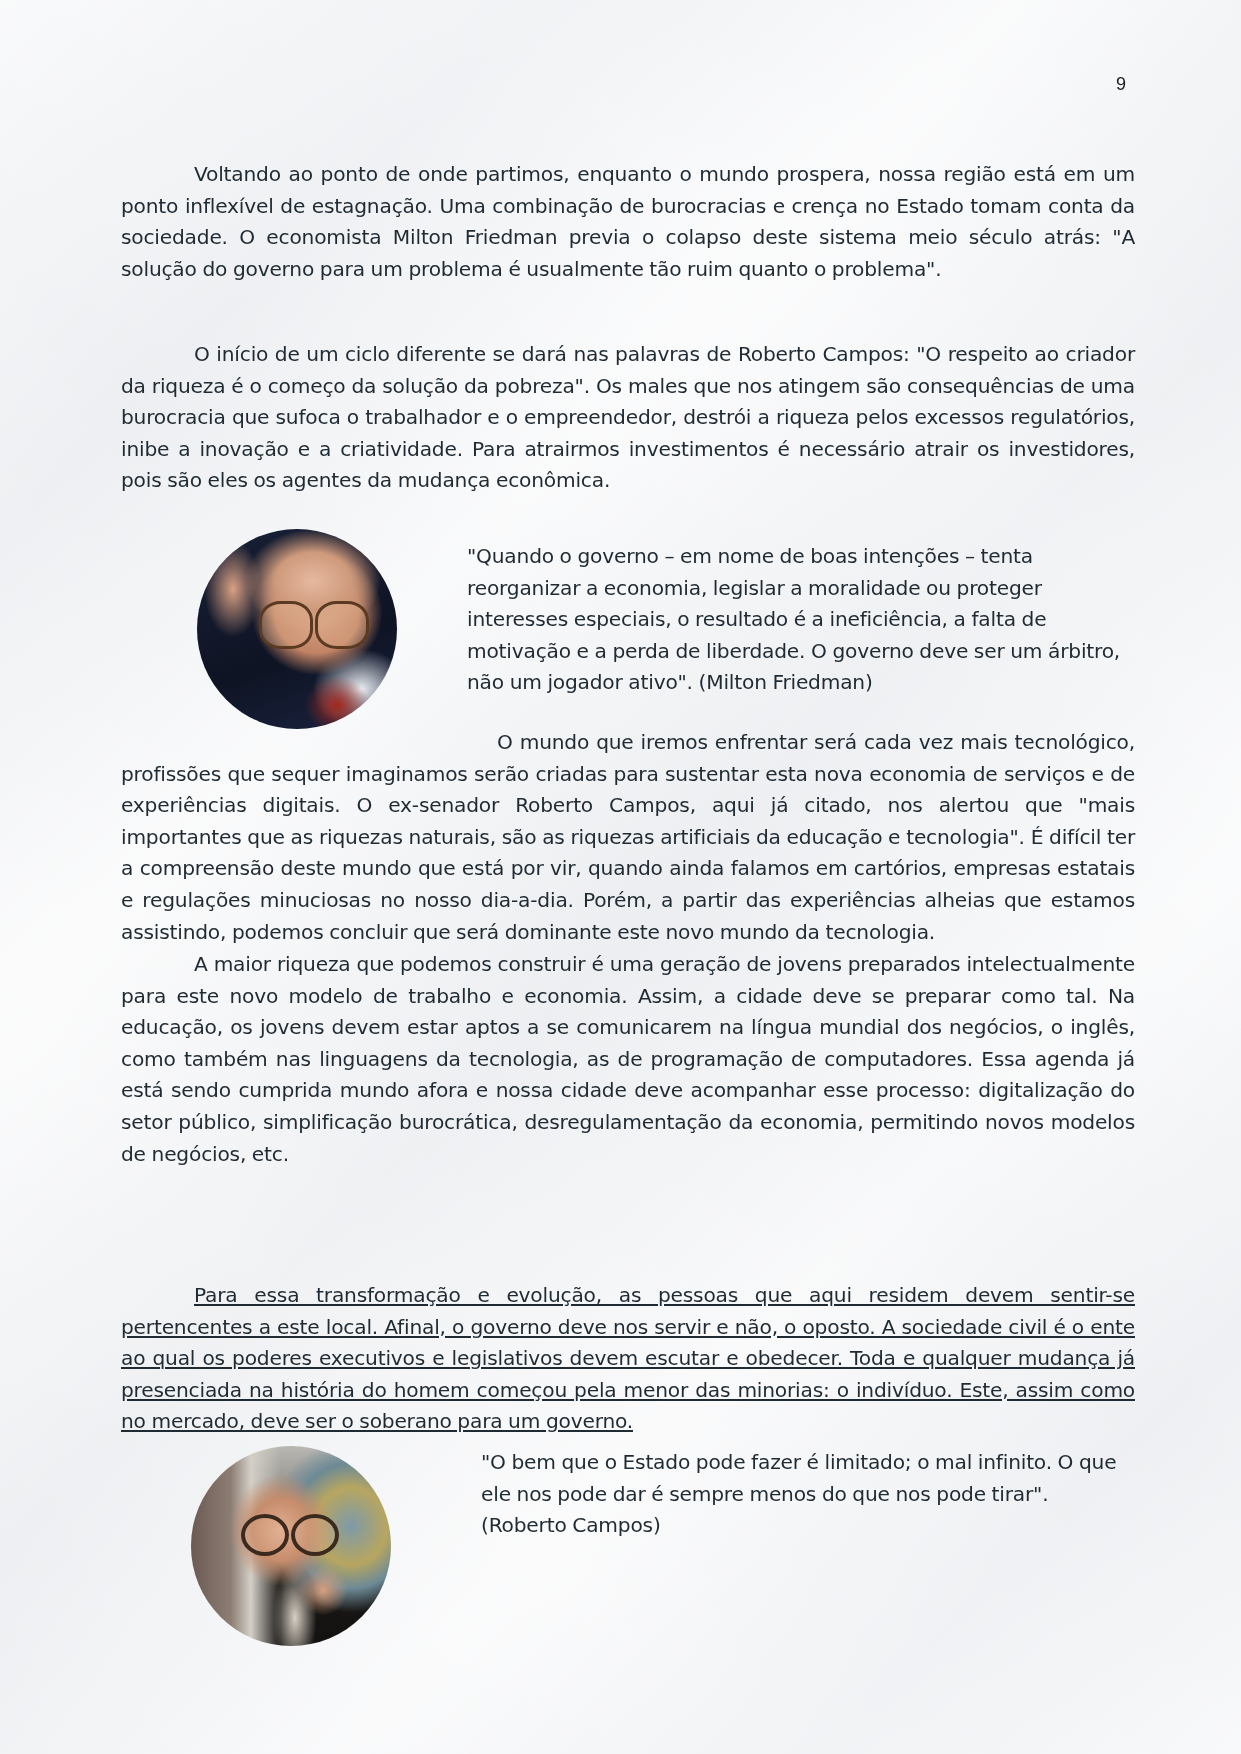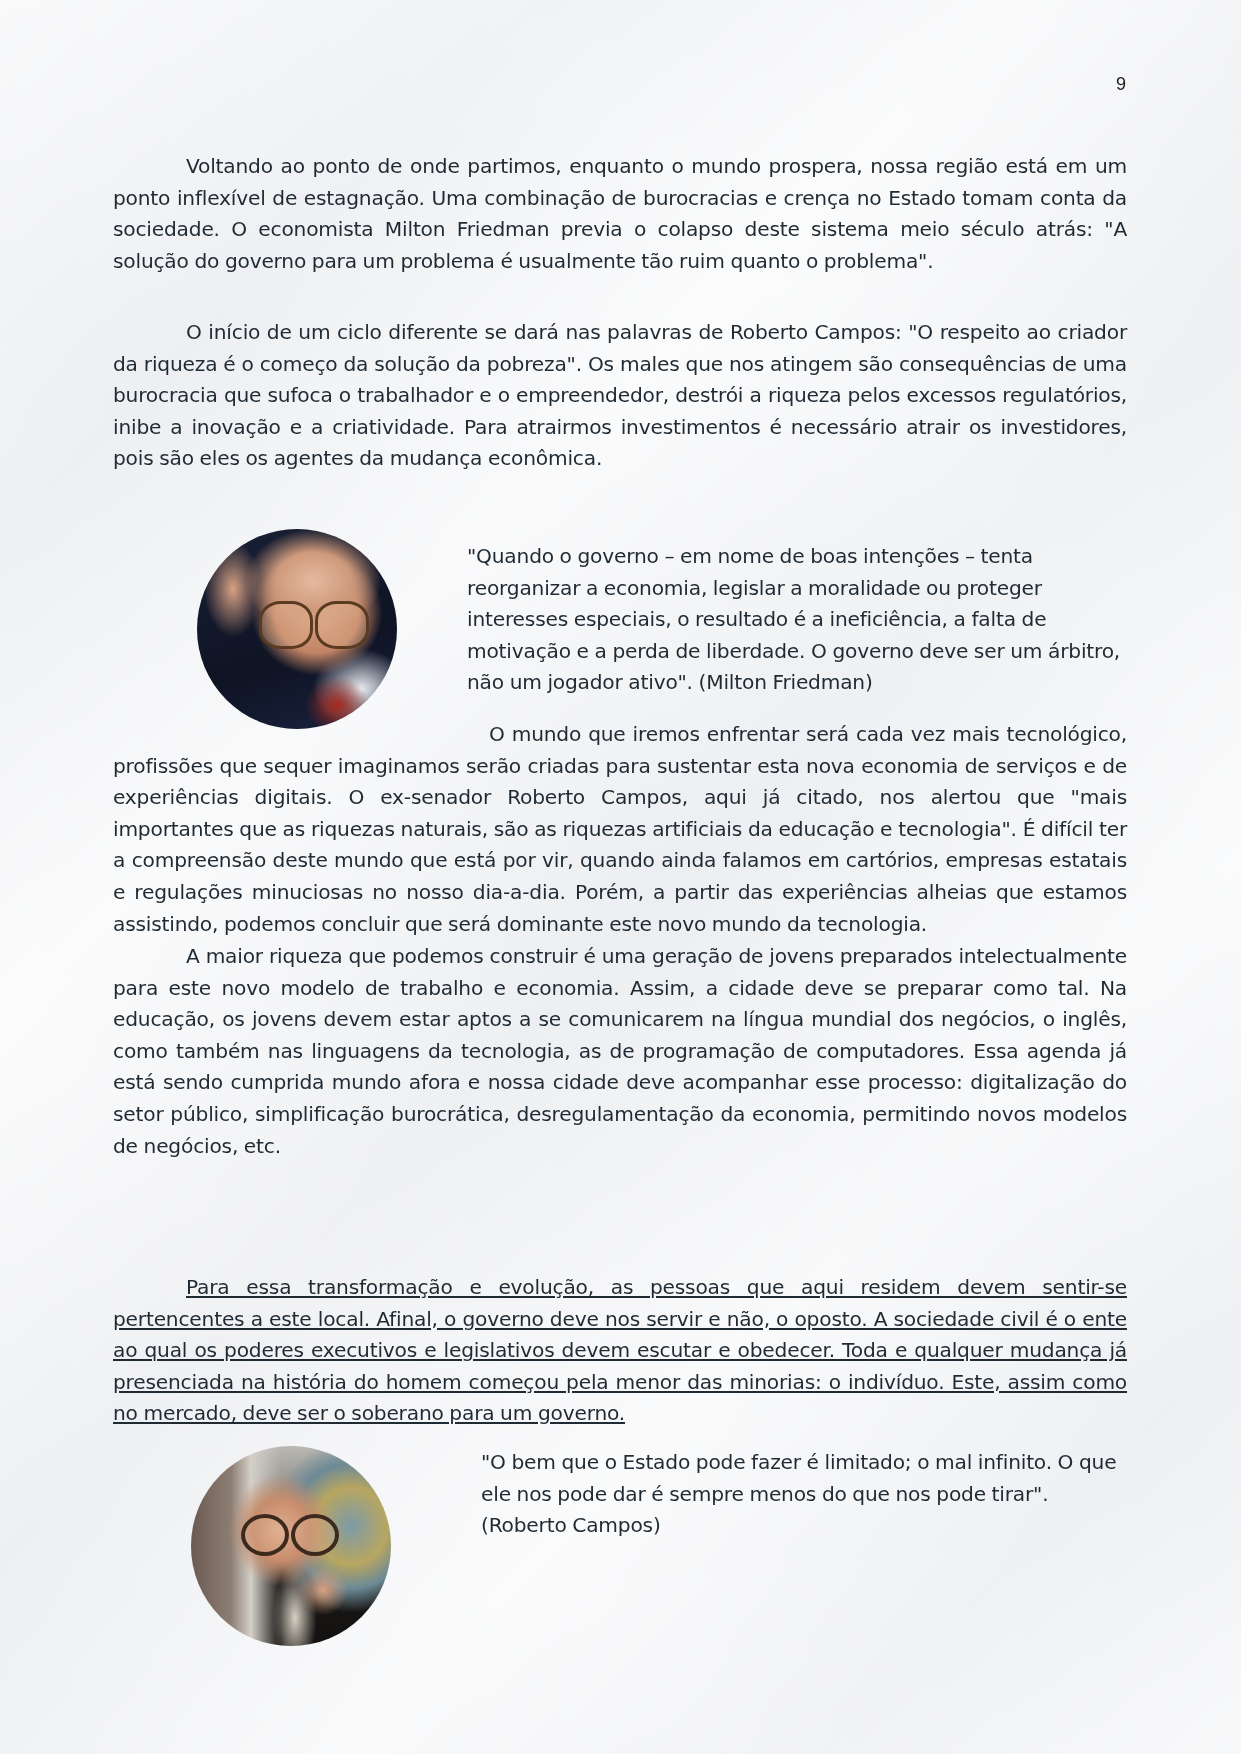--- a/index.html
+++ b/index.html
@@ -23,30 +23,30 @@
       top: 74px;
       left: 1116px;
       font-size: 18px;
       font-family: "Liberation Sans", sans-serif;
       color: #1a1a1a;
     }
     .para {
       position: absolute;
       left: 113px;
       width: 1014px;
-      margin: 0;
+      margin: 8px;
       font-size: 20.2px;
       line-height: 31.6px;
       text-align: justify;
       letter-spacing: -0.2px;
       word-spacing: -0.5px;
     }
     .indent { text-indent: 73px; }
     .p1 { top: 151px; }
-    .p2 { top: 317px; }
+    .p2 { top: 331px; }
     .p3 { top: 719px; text-indent: 376px; }
     .p4 { top: 941px; }
     .p5 { top: 1272px; text-decoration: underline; }
 
     .quote {
       position: absolute;
       margin: 0;
       font-size: 20.2px;
       line-height: 31.6px;
       letter-spacing: -0.2px;

